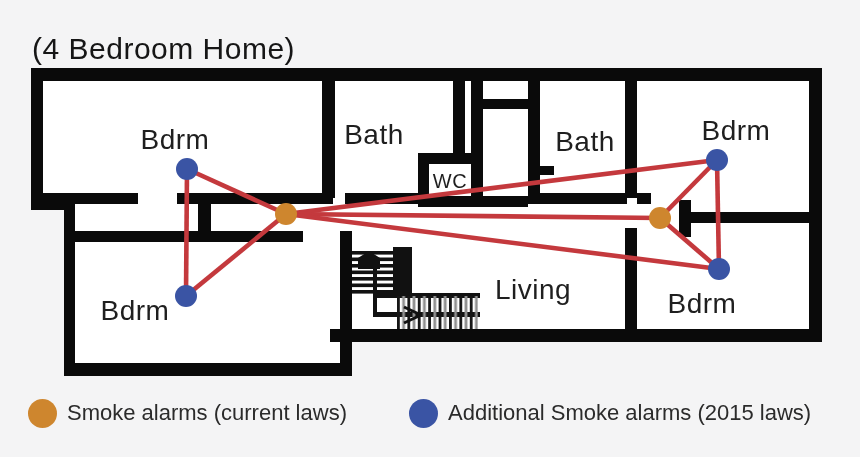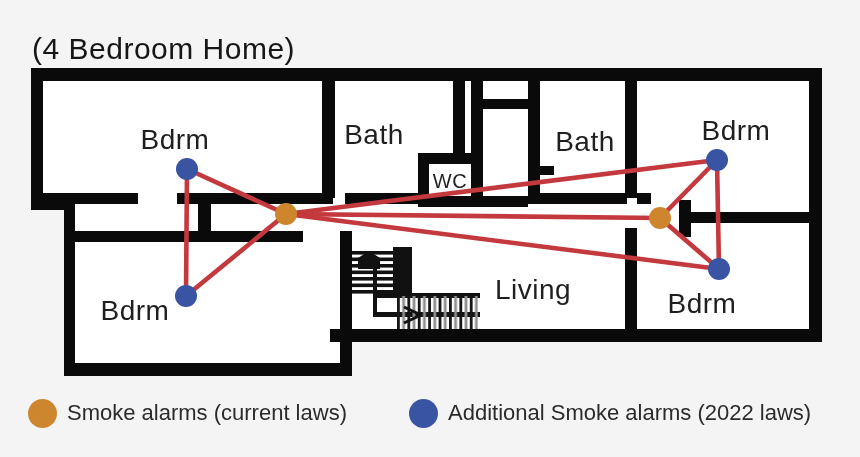--- a/index.html
+++ b/index.html
@@ -135,17 +135,17 @@
     </g>
   </svg>
 
   <div class="legend">
     <div class="legend-item current">
       <div class="legend-swatch current"></div>
       <div class="legend-label">Smoke alarms (current laws)</div>
     </div>
     <div class="legend-item additional">
       <div class="legend-swatch additional"></div>
-      <div class="legend-label">Additional Smoke alarms (2022 laws)</div>
+      <div class="legend-label">Additional Smoke alarms (2015 laws)</div>
     </div>
   </div>
 
 </div>
 
 </body></html>

